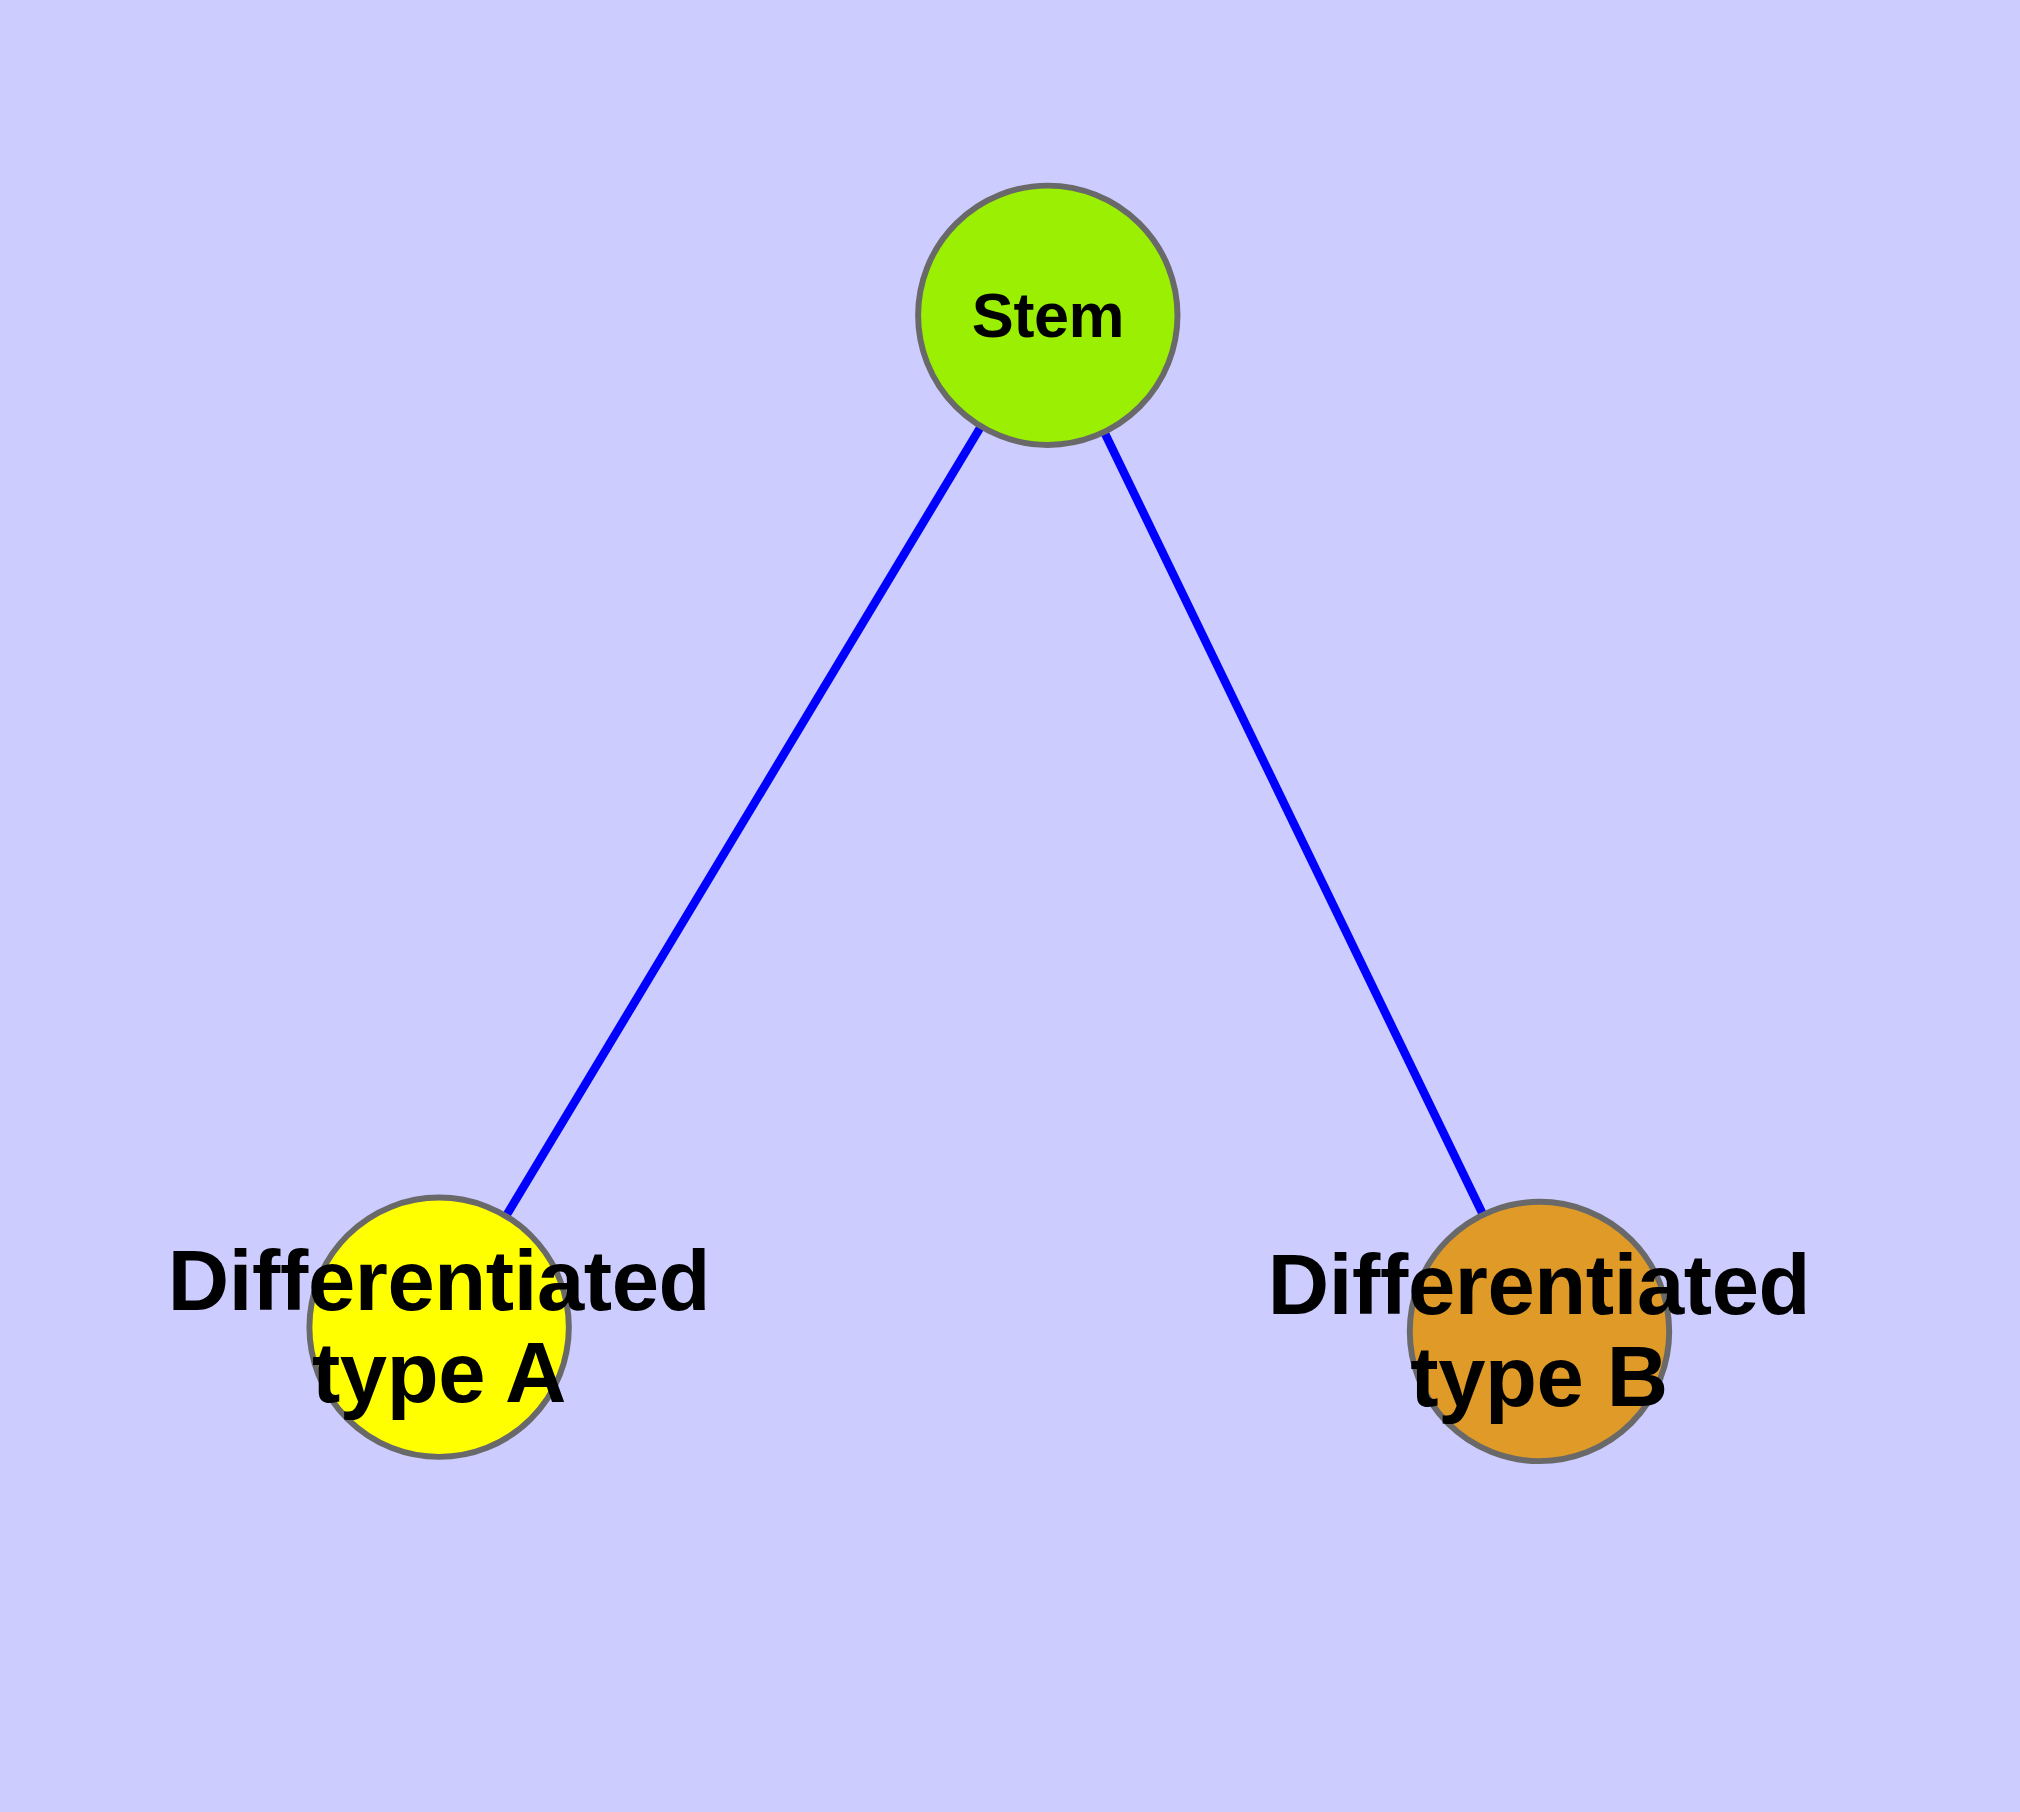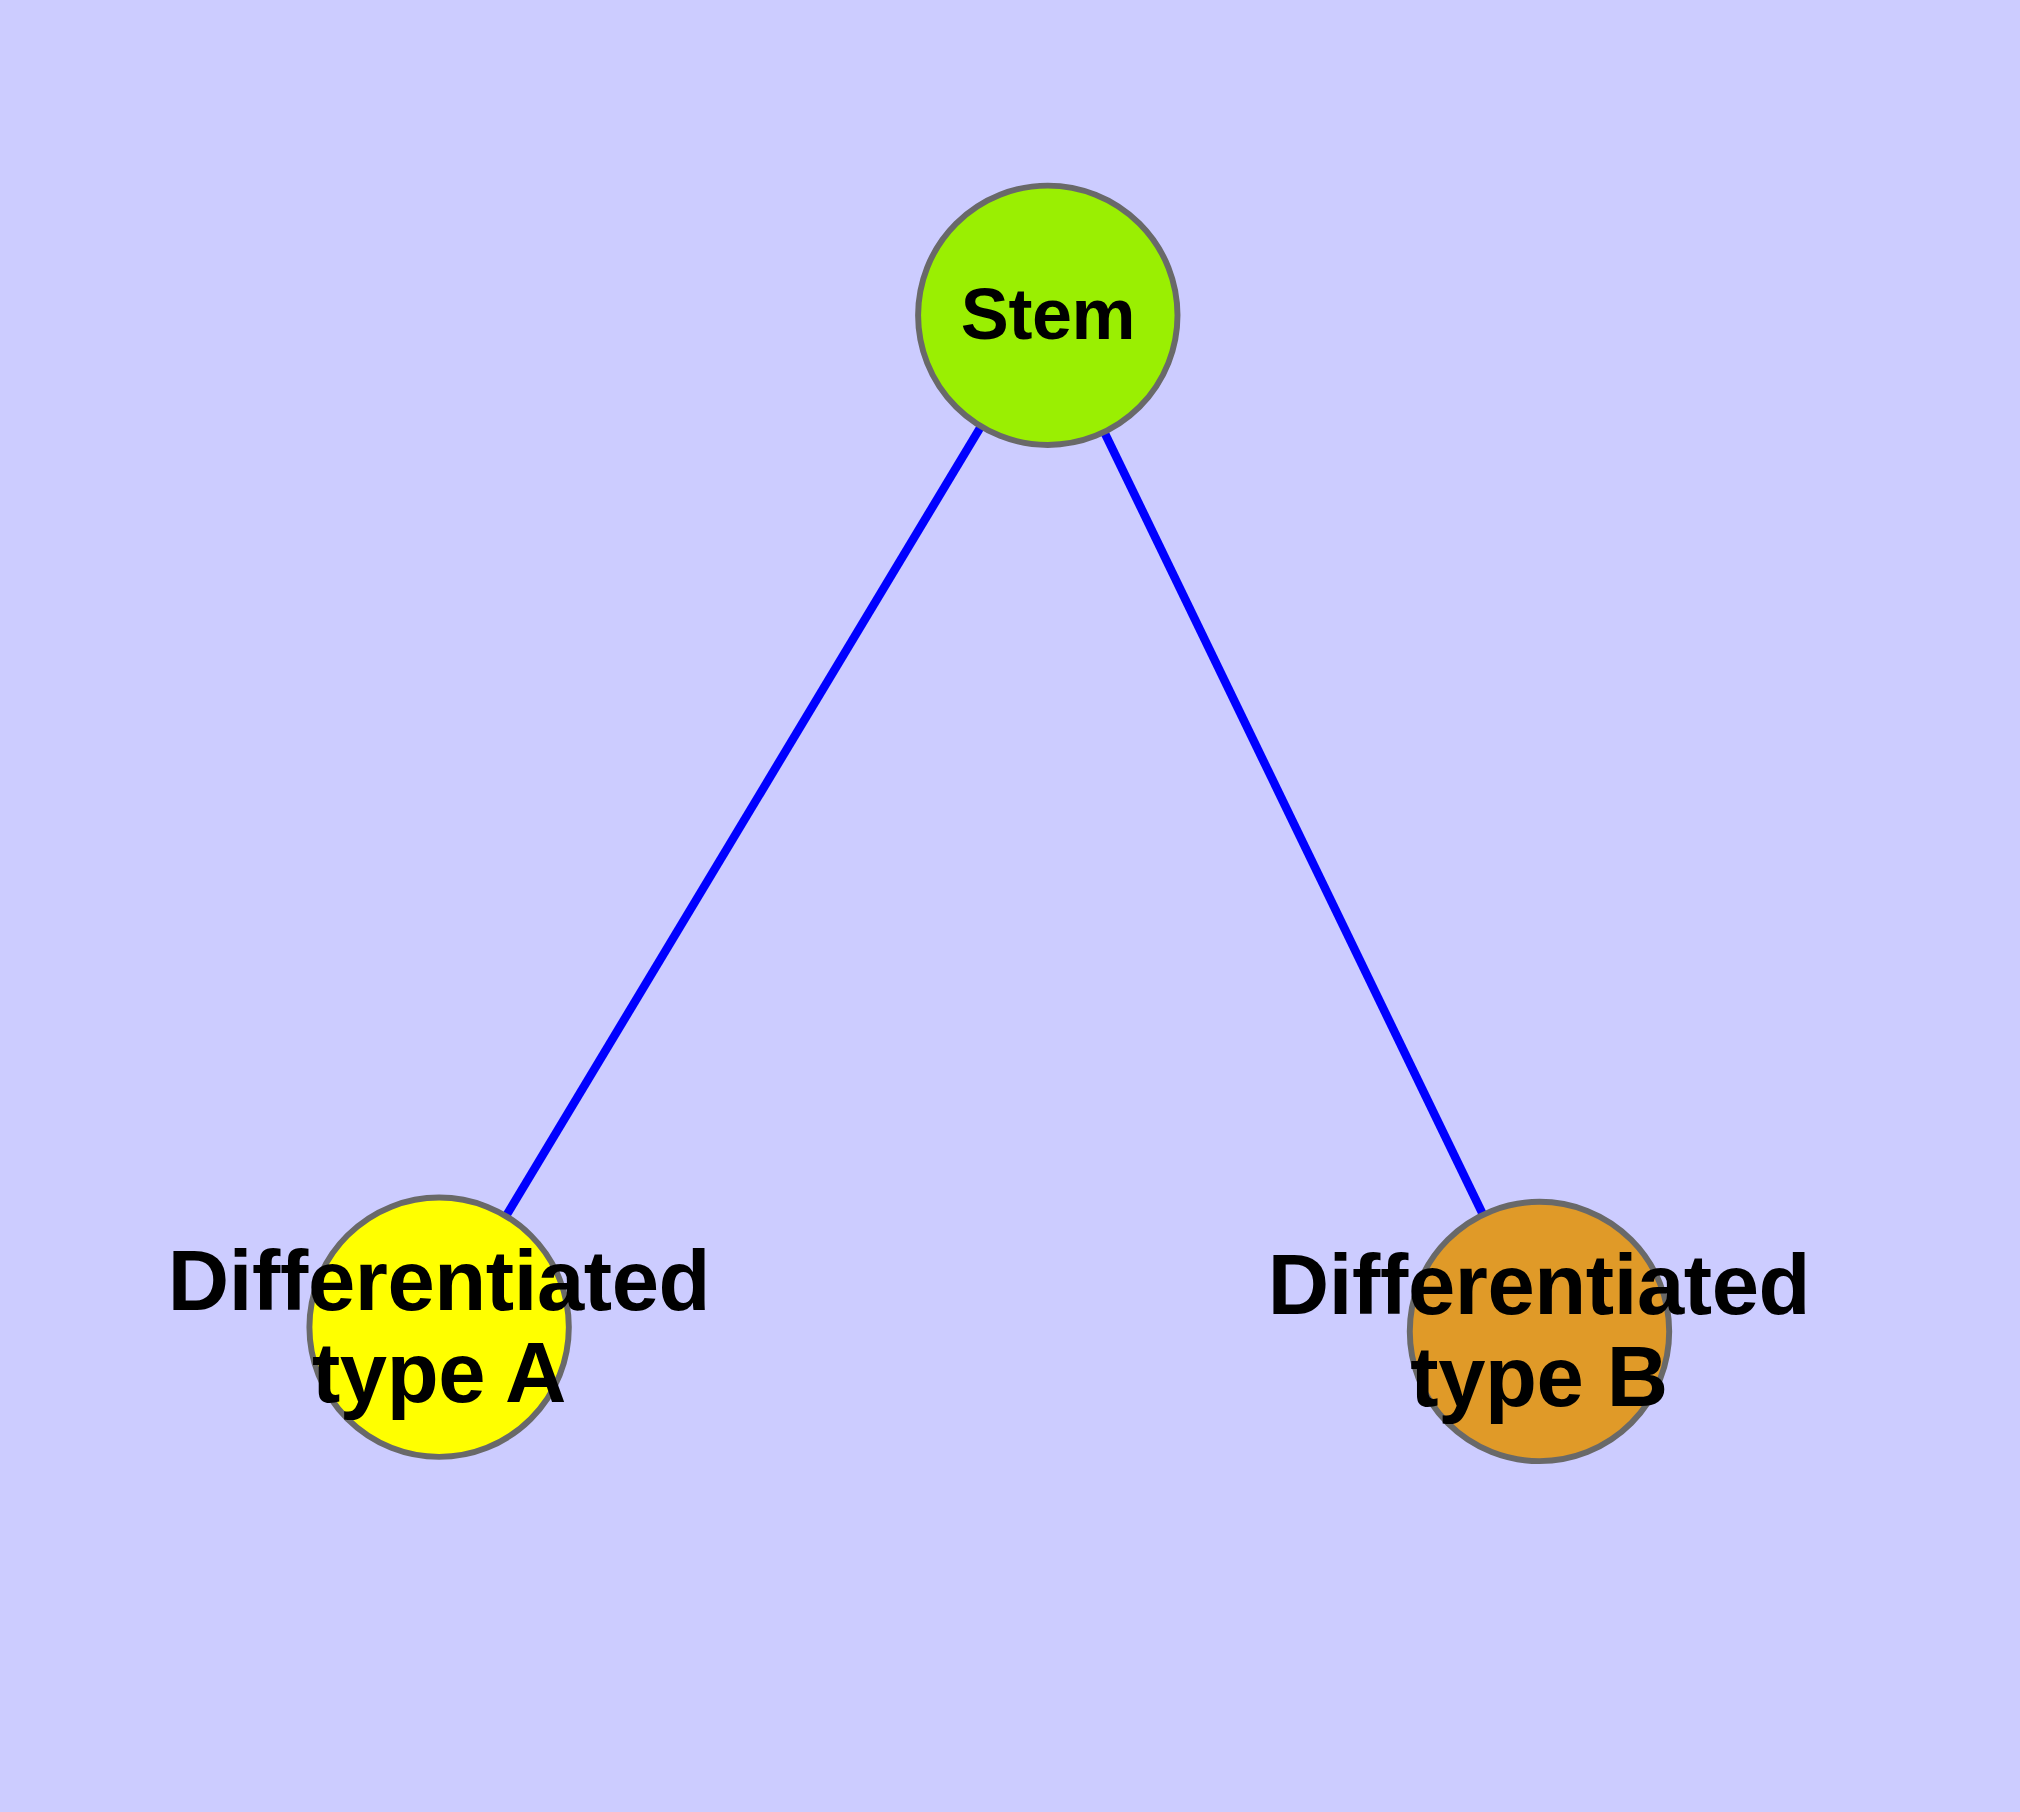--- a/index.html
+++ b/index.html
@@ -55,21 +55,21 @@
         <line x1="1303.4967344159375" y1="511.5320423529464" x2="1748.5032655840625" y2="1431.4679576470537" stroke="#0000ff" stroke-width="10" stroke-linecap="butt"></line>
       </g>
     <g id="nodes-layer">
         <circle cx="1236" cy="372" r="153" fill="#9aef02" stroke="#696969" stroke-width="7"></circle>
         <circle cx="518" cy="1566" r="153" fill="#ffff00" stroke="#696969" stroke-width="7"></circle>
         <circle cx="1816" cy="1571" r="153" fill="#e09a28" stroke="#696969" stroke-width="7"></circle>
       </g>
   </svg>
 
   <div id="labels-layer">
-      <div class="node-label" style="left: 1048px; top: 315px; font-size: 72px; color: rgb(0, 0, 0);">Stem</div>
+      <div class="node-label" style="left: 1048px; top: 315px; font-size: 63px; color: rgb(0, 0, 0);">Stem</div>
       <div class="node-label" style="left: 439px; top: 1327px; font-size: 85px; color: rgb(0, 0, 0);">Differentiated
 type A</div>
       <div class="node-label" style="left: 1539px; top: 1331px; font-size: 85px; color: rgb(0, 0, 0);">Differentiated
 type B</div>
     </div>
 
 </div>
 
 
 </body></html>

